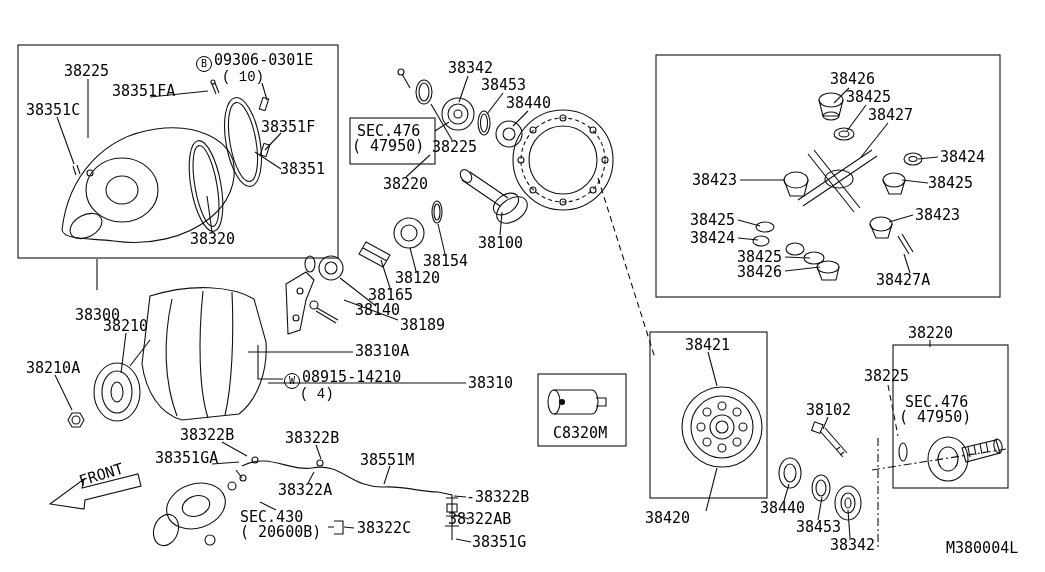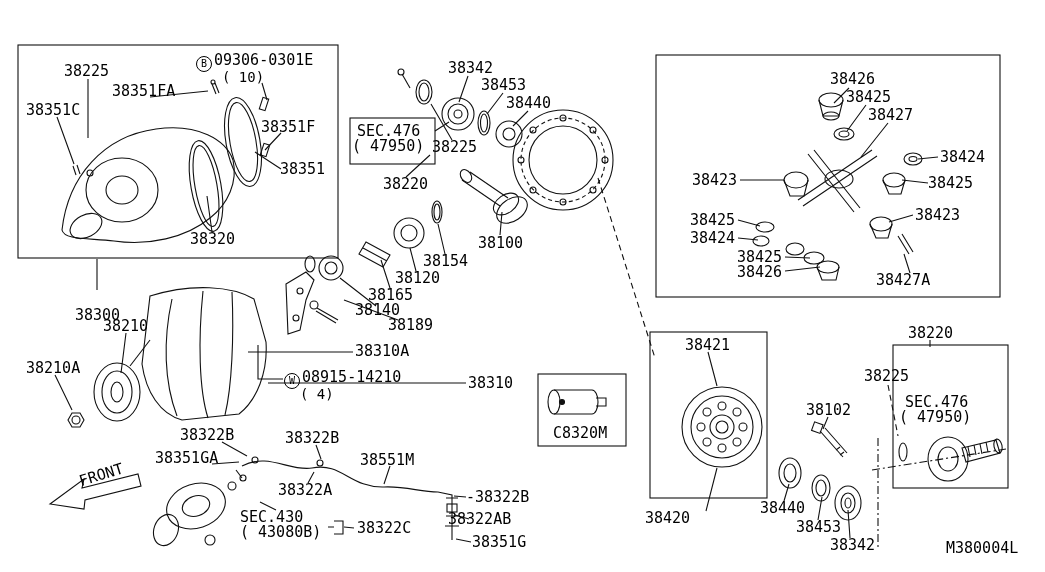--- a/index.html
+++ b/index.html
@@ -1,20 +1,20 @@
 <!DOCTYPE html>
 <html><head>
 <meta charset="utf-8">
 <style>
   html,body{margin:0;padding:0;background:#fff;}
   .stage{position:relative;width:1045px;height:572px;background:#ffffff;overflow:hidden;
          font-family:"DejaVu Sans Mono","Liberation Mono",monospace;color:#000;}
   svg{position:absolute;left:0;top:0;}
   .lbl{position:absolute;font-size:15px;line-height:1;white-space:nowrap;letter-spacing:0;}
-  .sm{font-size:14px;}
+  .sm{font-size:14px;font-family:Liberation Mono, monospace;}
   .circle-letter{display:inline-block;width:14px;height:14px;border:1.2px solid #000;border-radius:50%;
                  font-size:10px;line-height:14px;text-align:center;vertical-align:-2px;margin-right:2px;}
   .front{transform:rotate(-17deg);transform-origin:left bottom;font-size:15px;}
 </style>
 </head>
 <body>
 
 <div class="stage">
 
 <svg width="1045" height="572" viewBox="0 0 1045 572">
@@ -248,41 +248,41 @@
 <span class="lbl" style="left:448px;top:61px">38342</span>
 <span class="lbl" style="left:481px;top:78px">38453</span>
 <span class="lbl" style="left:506px;top:96px">38440</span>
 <span class="lbl" style="left:432px;top:140px">38225</span>
 <span class="lbl" style="left:383px;top:177px">38220</span>
 <span class="lbl" style="left:478px;top:236px">38100</span>
 <span class="lbl" style="left:423px;top:254px">38154</span>
 <span class="lbl" style="left:395px;top:271px">38120</span>
 <span class="lbl" style="left:368px;top:288px">38165</span>
 <span class="lbl" style="left:355px;top:303px">38140</span>
-<span class="lbl" style="left:388px;top:318px">38189</span>
+<span class="lbl" style="left:400px;top:318px">38189</span>
 <span class="lbl" style="left:355px;top:344px">38310A</span>
 
 <span class="lbl" style="left:284px;top:370px"><span class="circle-letter">W</span><span>08915-14210</span></span>
 <span class="lbl sm" style="left:300px;top:387px">( 4)</span>
 
 <span class="lbl" style="left:468px;top:376px">38310</span>
 <span class="lbl" style="left:553px;top:426px">C8320M</span>
 
 <span class="lbl" style="left:180px;top:428px">38322B</span>
 <span class="lbl" style="left:285px;top:431px">38322B</span>
 <span class="lbl" style="left:155px;top:451px">38351GA</span>
 <span class="lbl" style="left:360px;top:453px">38551M</span>
 <span class="lbl" style="left:278px;top:483px">38322A</span>
 <span class="lbl" style="left:466px;top:490px">-38322B</span>
 <span class="lbl" style="left:448px;top:512px">38322AB</span>
 <span class="lbl" style="left:357px;top:521px">38322C</span>
 <span class="lbl" style="left:472px;top:535px">38351G</span>
 
 <span class="lbl" style="left:240px;top:510px">SEC.430</span>
-<span class="lbl" style="left:240px;top:525px">( 43080B)</span>
+<span class="lbl" style="left:240px;top:525px">( 20600B)</span>
 
 <span class="lbl front" style="left:82px;top:474px">FRONT</span>
 
 <span class="lbl" style="left:830px;top:72px">38426</span>
 <span class="lbl" style="left:846px;top:90px">38425</span>
 <span class="lbl" style="left:868px;top:108px">38427</span>
 <span class="lbl" style="left:940px;top:150px">38424</span>
 <span class="lbl" style="left:692px;top:173px">38423</span>
 <span class="lbl" style="left:928px;top:176px">38425</span>
 <span class="lbl" style="left:690px;top:213px">38425</span>

